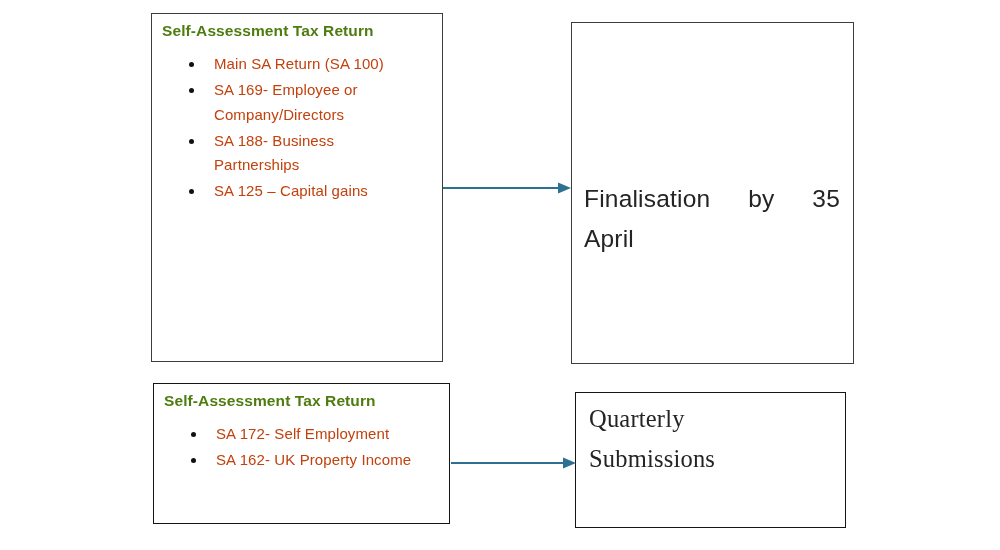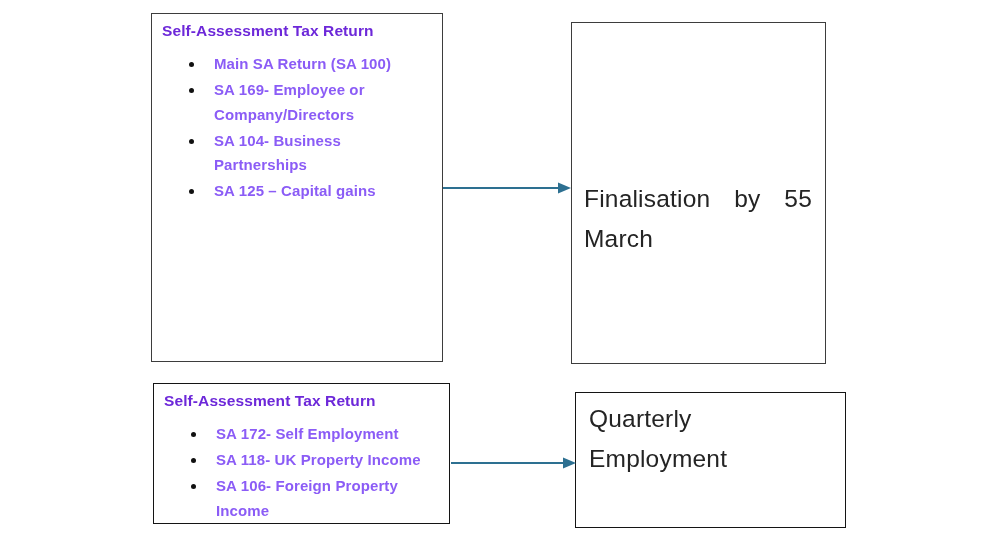--- a/index.html
+++ b/index.html
@@ -10,111 +10,108 @@
     color: #1f1f1f;
     position: relative;
     overflow: hidden;
   }
   .box {
     position: absolute;
     background: #ffffff;
     box-sizing: border-box;
   }
   #box-tl { left: 151px; top: 13px;  width: 292px; height: 349px; border: 1.4px solid #3d3d3d; }
-  #box-tr { left: 571px; top: 22px;  width: 255px; height: 342px; border: 1.4px solid #3d3d3d; }
+  #box-tr { left: 571px; top: 22px;  width: 283px; height: 342px; border: 1.4px solid #3d3d3d; }
   #box-bl { left: 153px; top: 383px; width: 297px; height: 141px; border: 1.5px solid #141414; }
   #box-br { left: 575px; top: 392px; width: 271px; height: 136px; border: 1.5px solid #141414; }
 
   .box-title {
     font-weight: bold;
     font-size: 15.5px;
     line-height: 19px;
     padding: 7px 10px 0 10px;
     letter-spacing: 0.1px;
-    color: #6d28d9;
+    color: #4d7c0f;
   }
   ul.bullets {
     list-style: none;
     margin: 12px 0 0 0;
     padding: 0;
   }
   .bullets li {
     position: relative;
     padding-left: 62px;
     padding-right: 14px;
     font-size: 15px;
     line-height: 24.5px;
     margin-bottom: 1.5px;
     white-space: pre-line;
     letter-spacing: 0.1px;
-    color: #8b5cf6;
-    font-weight: bold;
+    color: #c2410c;
   }
   .bullets li::before {
     content: "";
     position: absolute;
     left: 37px; top: 10px;
     width: 5px; height: 5px;
     border-radius: 50%;
     background: #111111;
   }
   .big-text {
     font-size: 24.5px;
     line-height: 40px;
     color: #242424;
     letter-spacing: 0.2px;
   }
   #box-tr .big-text { padding: 156px 13px 0 12px; }
-  #box-br .big-text { padding: 6px 12px 0 13px; }
+  #box-br .big-text { padding: 6px 12px 0 13px; font-family: Liberation Serif, serif; }
   .justify-line { display: flex; justify-content: space-between; }
 
   svg.arrow { position: absolute; display: block; }
   #arrow-top    { left: 443px; top: 178px; }
   #arrow-bottom { left: 451px; top: 453px; }
 </style>
 </head>
 <body>
 
 <div class="box" id="box-tl">
   <div class="box-title">Self-Assessment Tax Return</div>
   <ul class="bullets">
     <li>Main SA Return (SA 100)</li>
     <li>SA 169- Employee or
 Company/Directors</li>
-    <li>SA 104- Business
+    <li>SA 188- Business
 Partnerships</li>
     <li>SA 125 – Capital gains</li>
   </ul>
 </div>
 
 <div class="box" id="box-tr">
   <div class="big-text">
     <div class="justify-line">
       <span>Finalisation</span>
       <span>by</span>
-      <span>55</span>
+      <span>35</span>
     </div>
-    <div>March</div>
+    <div>April</div>
   </div>
 </div>
 
 <div class="box" id="box-bl">
   <div class="box-title">Self-Assessment Tax Return</div>
   <ul class="bullets">
     <li>SA 172- Self Employment</li>
-    <li>SA 118- UK Property Income</li>
-    <li>SA 106- Foreign Property
-Income</li>
+    <li>SA 162- UK Property Income</li>
   </ul>
 </div>
 
 <div class="box" id="box-br">
   <div class="big-text">
     <div>Quarterly</div>
-    <div>Employment</div>
+    <div>Submissions</div>
   </div>
 </div>
 
 <svg class="arrow" id="arrow-top" width="128" height="20">
   <line x1="0" y1="10" x2="116" y2="10" stroke-width="2.2" stroke="#2d7091"></line>
   <polygon points="115,4.5 128,10 115,15.5" fill="#2d7091"></polygon>
 </svg>
 
 <svg class="arrow" id="arrow-bottom" width="125" height="20">
   <line x1="0" y1="10" x2="113" y2="10" stroke-width="2.2" stroke="#2d7091"></line>

